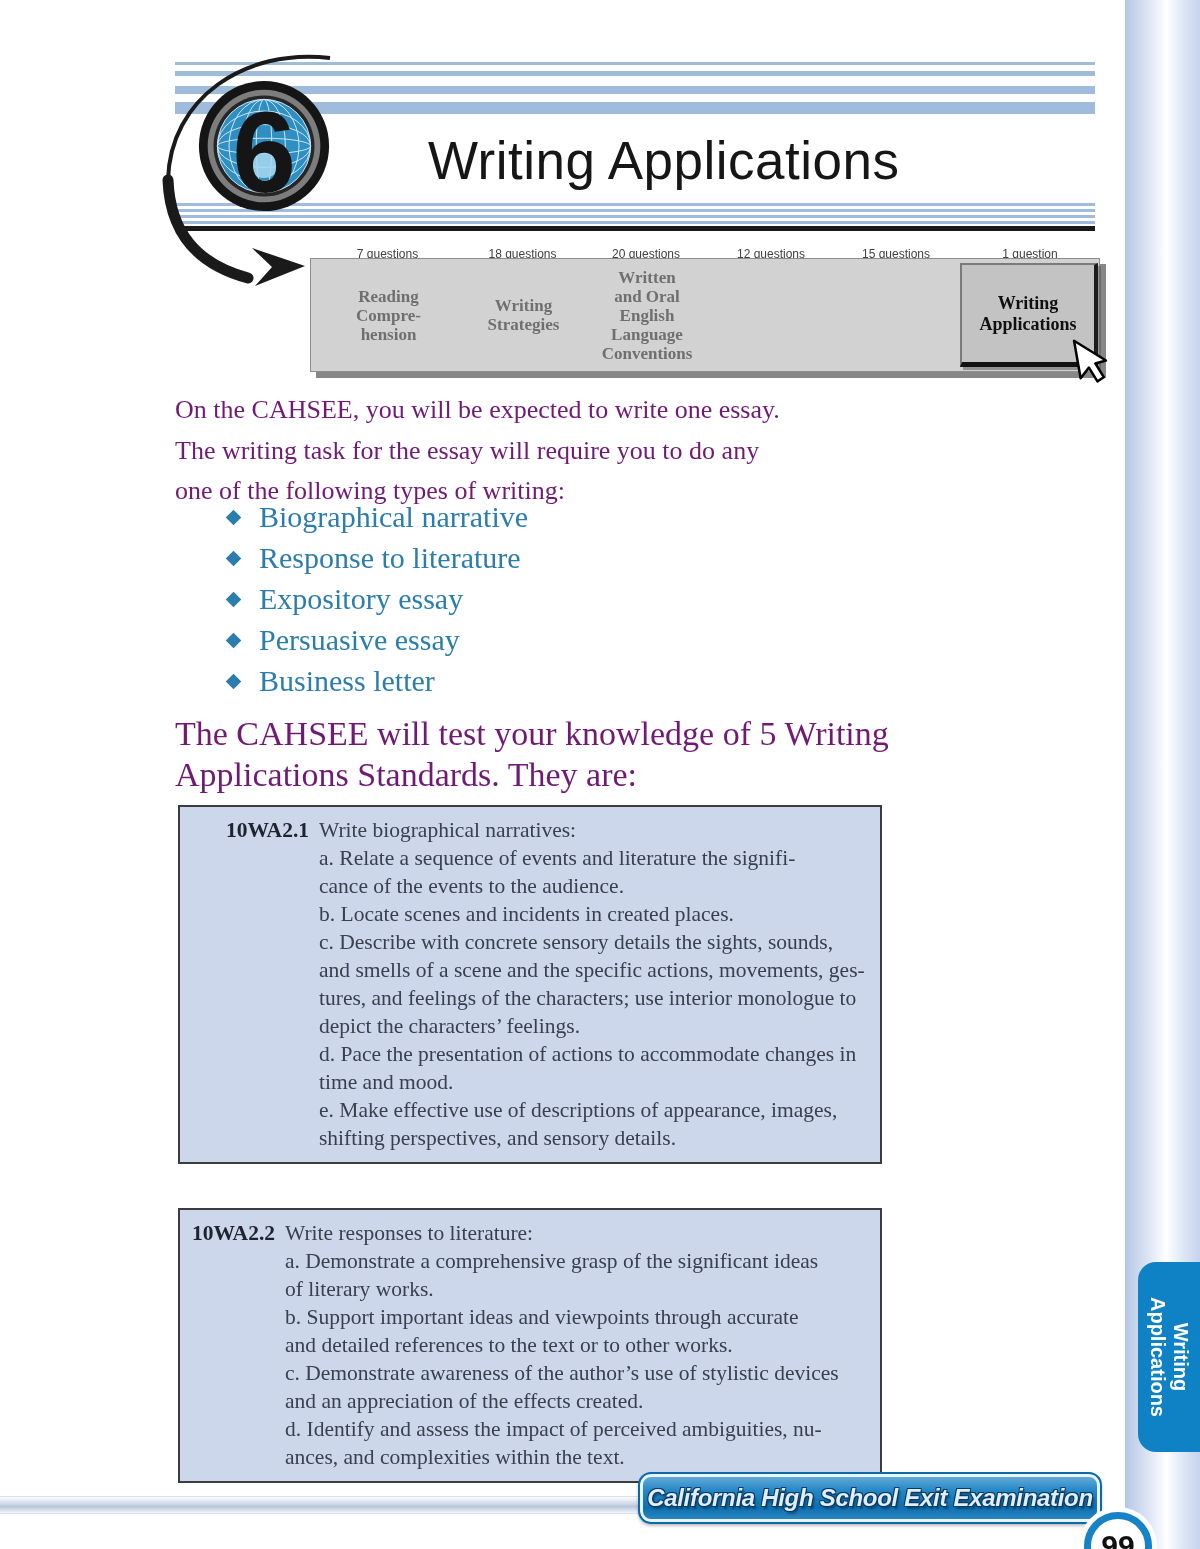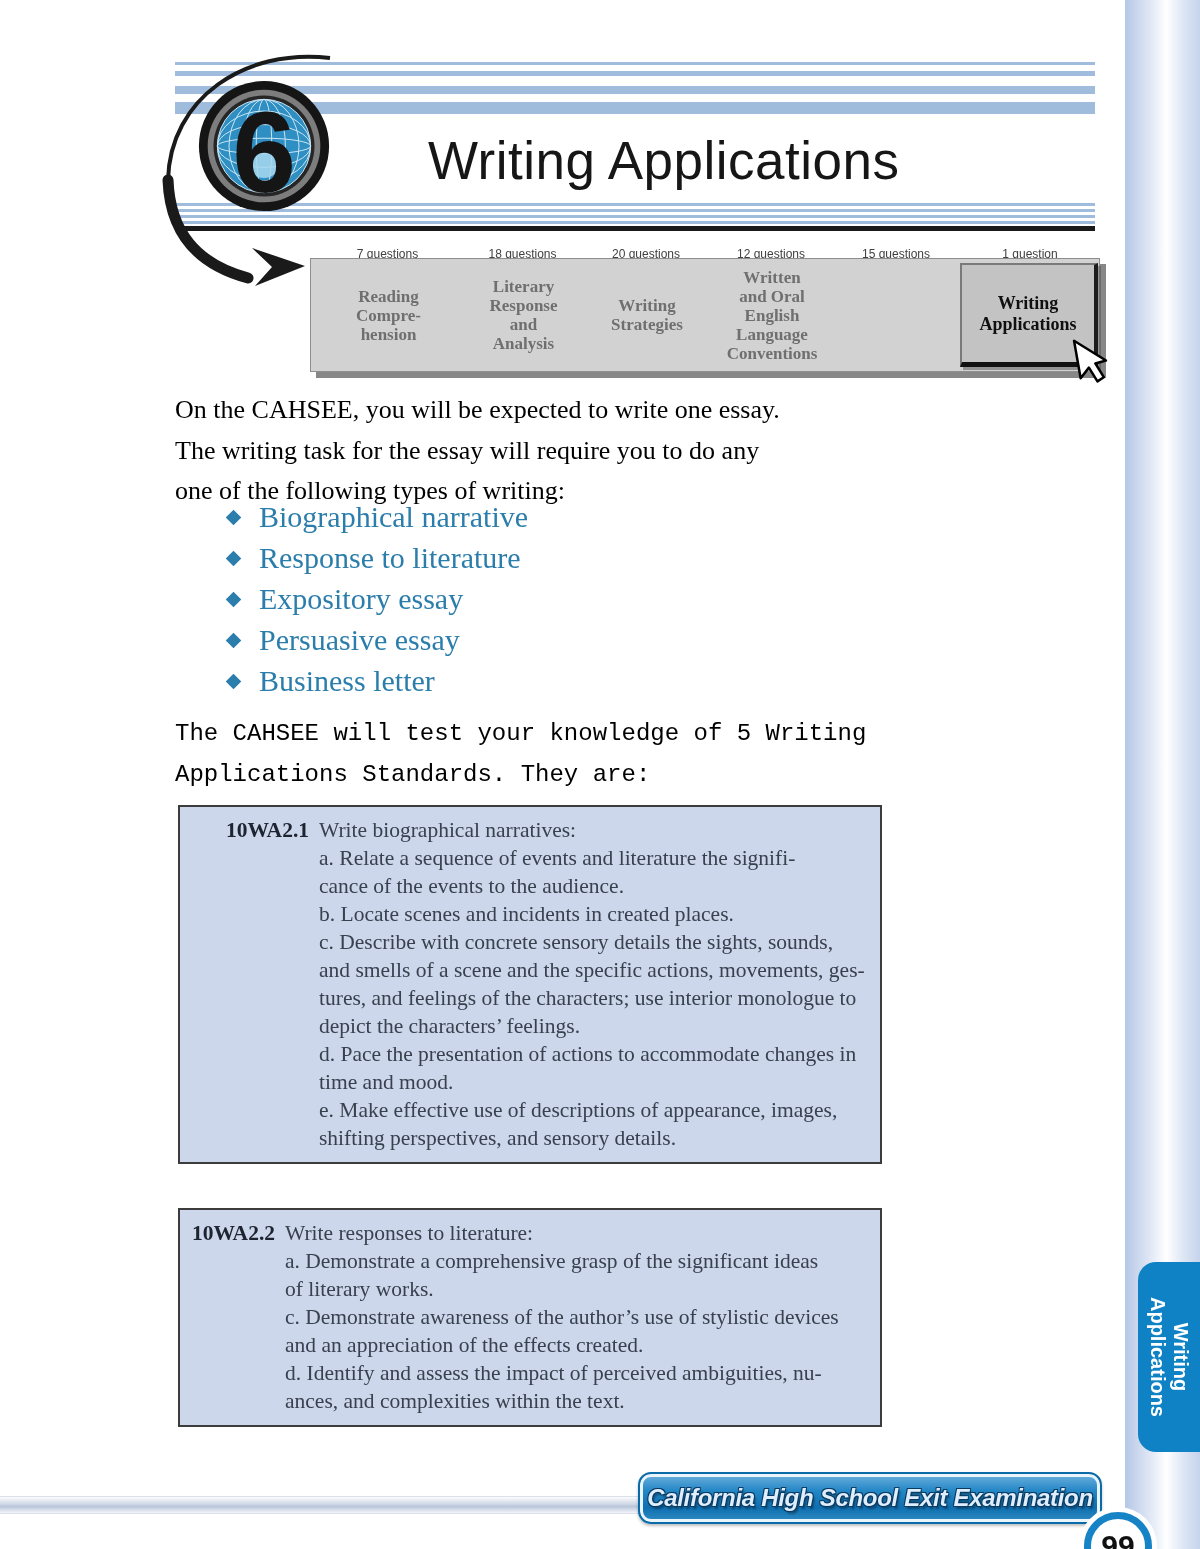--- a/index.html
+++ b/index.html
@@ -38,25 +38,25 @@
          font-family:"Liberation Serif",serif;font-weight:bold;font-size:17px;
          line-height:19px;color:#6f6f6f;}
   .hl-cell{position:absolute;left:960px;top:263px;width:138px;height:104px;box-sizing:border-box;
            background:#c3c3c3;border:2px solid #7a7a7a;border-right:4px solid #1c1c1c;
            border-bottom:5px solid #111;display:flex;align-items:center;justify-content:center;
            text-align:center;font-family:"Liberation Serif",serif;font-weight:bold;
            font-size:18px;line-height:21px;color:#101010;box-shadow:3px 3px 0 rgba(70,70,70,.45);}
   .cursor{position:absolute;left:1072px;top:336px;width:40px;height:52px;transform:rotate(-10deg);}
 
   
-  .blue{color:#000000;}
+  .blue{color:#701a75;}
   .p1{position:absolute;left:175px;top:390px;font-family:"Liberation Serif",serif;
       font-size:26px;line-height:40.5px;}
-  .p2{position:absolute;left:175px;top:714px;font-family:Liberation Mono, monospace;
-      font-size:24px;line-height:40.5px;}
+  .p2{position:absolute;left:175px;top:714px;font-family:Liberation Serif, serif;
+      font-size:34px;line-height:40.5px;}
   .bullets{position:absolute;left:228px;top:504px;}
   .bullet-item{display:flex;align-items:center;height:26px;margin-bottom:15px;}
   .diamond{width:11px;height:11px;background:#2b7dab;transform:rotate(45deg);
            margin-right:20px;flex:0 0 auto;}
   .bullet-label{font-family:"Liberation Serif",serif;font-size:30px;color:#2b7dab;}
 
   
   .std-box{position:absolute;left:178px;width:704px;box-sizing:border-box;
            background:#ccd7eb;border:2px solid #3c3c3c;padding:9px 12px 10px 12px;
            font-family:"Liberation Serif",serif;font-size:21.5px;line-height:28px;color:#39404e;}
@@ -142,24 +142,20 @@
     <div>20 questions</div>
     <div>12 questions</div>
     <div>15 questions</div>
     <div>1 question</div>
   </div>
 
   <div class="sbar">
     <div class="scell pre">Reading
 Compre-
 hension</div>
-    <div class="scell pre">Literary
-Response
-and
-Analysis</div>
     <div class="scell pre">Writing
 Strategies</div>
     <div class="scell pre">Written
 and Oral
 English
 Language
 Conventions</div>
     <div class="scell"></div>
   </div>
   <div class="hl-cell pre">Writing
@@ -217,20 +213,22 @@
     </div>
   </div>
 
   <div class="std-box b2">
     <div>
       <span class="std-code">10WA2.2</span><span>Write responses to literature:</span>
     </div>
     <div class="std-items">
       <div class="pre">a. Demonstrate a comprehensive grasp of the significant ideas
 of literary works.</div>
+      <div class="pre">b. Support important ideas and viewpoints through accurate
+and detailed references to the text or to other works.</div>
       <div class="pre">c. Demonstrate awareness of the author’s use of stylistic devices
 and an appreciation of the effects created.</div>
       <div class="pre">d. Identify and assess the impact of perceived ambiguities, nu-
 ances, and complexities within the text.</div>
     </div>
   </div>
 
   <div class="side-tab">
     <div class="side-tab-label pre">Writing
 Applications</div>

